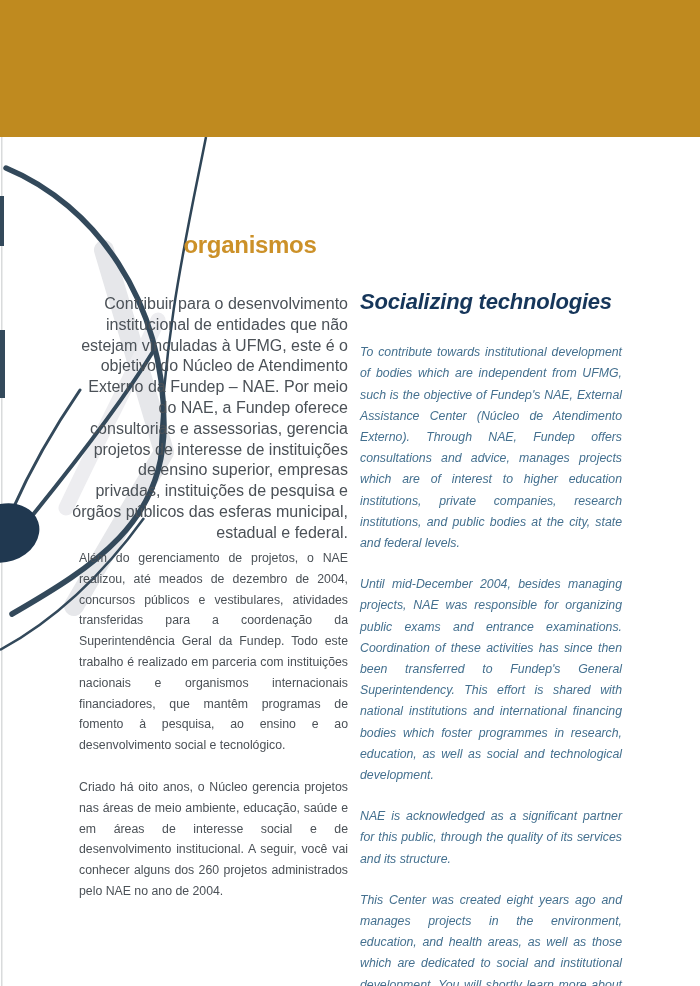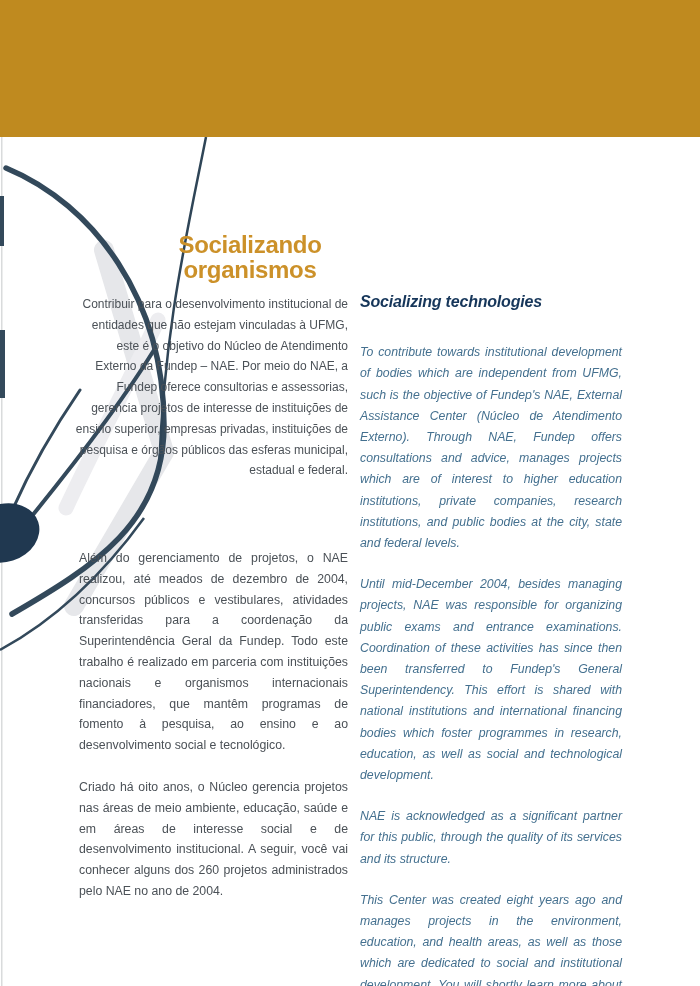--- a/index.html
+++ b/index.html
@@ -35,21 +35,21 @@
     font-size: 24px;
     line-height: 25px;
     letter-spacing: -0.3px;
   }
   .pt-first {
     position: absolute;
     left: 72px; top: 294px;
     width: 276px;
     text-align: right;
     color: #4b5157;
-    font-size: 12px;
+    font-size: 16px;
     line-height: 20.8px;
   }
   .pt-rest {
     position: absolute;
     left: 79px; top: 548px;
     width: 269px;
     color: #4b5157;
     font-size: 12.3px;
     line-height: 20.8px;
   }
@@ -58,21 +58,21 @@
   .en-col {
     position: absolute;
     left: 360px; top: 291px;
     width: 262px;
     color: #44708f;
     font-style: italic;
     font-size: 12.3px;
     line-height: 21.2px;
   }
   .en-heading {
-    font-size: 16px;
+    font-size: 22px;
     font-weight: bold;
     color: #16365a;
     letter-spacing: -0.2px;
     margin-bottom: 30px;
   }
   .en-col p { margin-bottom: 20px; font-style: italic; }
 </style>
 </head>
 <body>
 
@@ -96,21 +96,20 @@
 
     <path d="M14 538 C60 482 116 412 154 350" fill="none" stroke="#33495b" stroke-width="4" stroke-linecap="round"></path>
     <path d="M8 520 C30 468 54 428 80 390" fill="none" stroke="#33495b" stroke-width="3" stroke-linecap="round"></path>
 
     <ellipse cx="4" cy="533" rx="36" ry="29" transform="rotate(-18 4 533)" fill="#203850"></ellipse>
   </svg>
 
   <div class="header-band"></div>
 
   <div class="title-block">
-    <div>Socializando</div>
     <div>organismos</div>
   </div>
 
   <div class="pt-first">Contribuir para o desenvolvimento institucional de entidades que não estejam vinculadas à UFMG, este é o objetivo do Núcleo de Atendimento Externo da Fundep – NAE. Por meio do NAE, a Fundep oferece consultorias e assessorias, gerencia projetos de interesse de instituições de ensino superior, empresas privadas, instituições de pesquisa e órgãos públicos das esferas municipal, estadual e federal.</div>
 
   <div class="pt-rest">
     <p>Além do gerenciamento de projetos, o NAE realizou, até meados de dezembro de 2004, concursos públicos e vestibulares, atividades transferidas para a coordenação da Superintendência Geral da Fundep. Todo este trabalho é realizado em parceria com instituições nacionais e organismos internacionais financiadores, que mantêm programas de fomento à pesquisa, ao ensino e ao desenvolvimento social e tecnológico.</p>
     <p>Criado há oito anos, o Núcleo gerencia projetos nas áreas de meio ambiente, educação, saúde e em áreas de interesse social e de desenvolvimento institucional. A seguir, você vai conhecer alguns dos 260 projetos administrados pelo NAE no ano de 2004.</p>
   </div>
 

